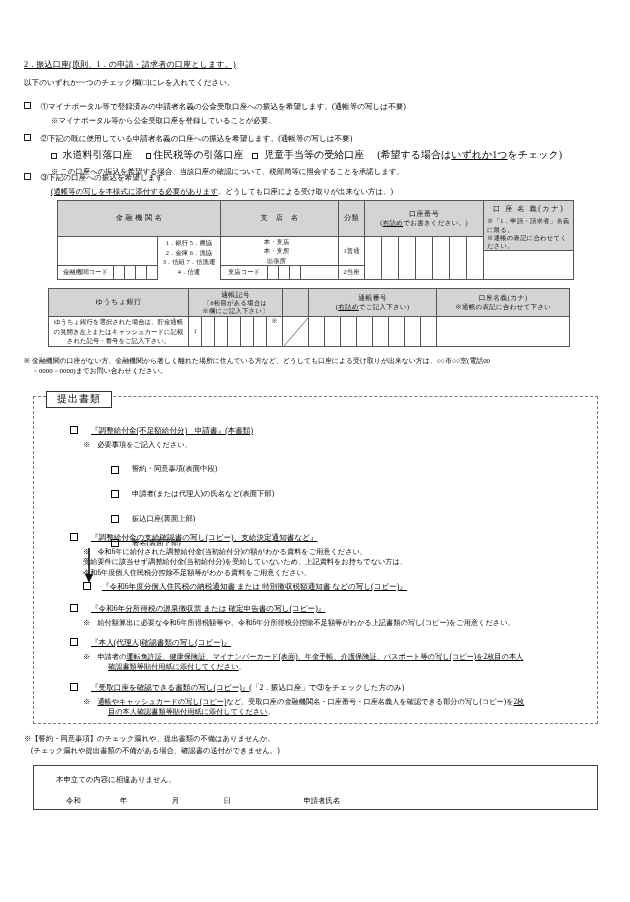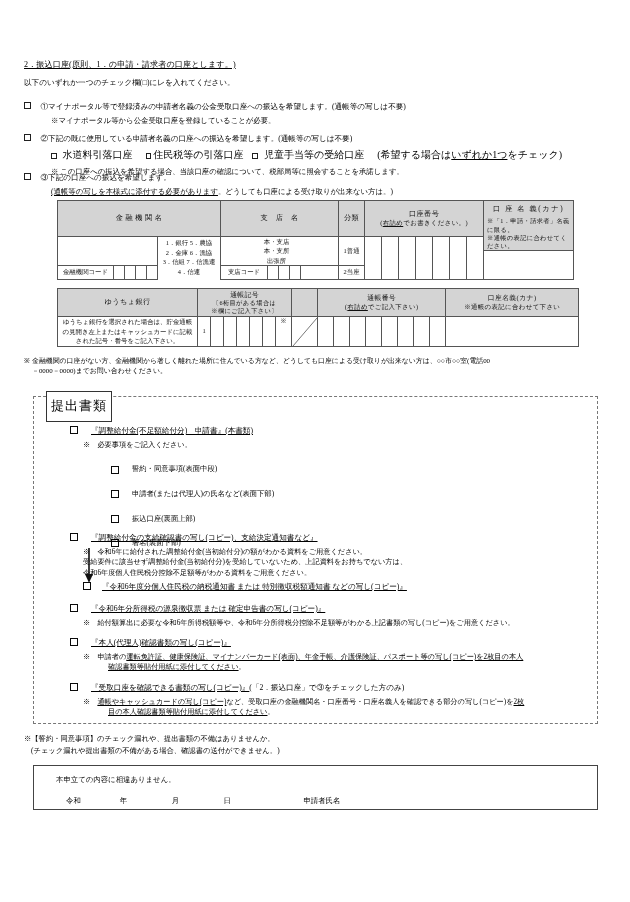--- a/index.html
+++ b/index.html
@@ -146,24 +146,24 @@
     width: 565px;
     height: 328px;
     border: 1px dashed #777;
     box-sizing: border-box;
   }
   .tag {
     position: absolute;
     left: 46px;
     top: 391px;
     width: 66px;
-    height: 31px;
+    height: 17px;
     border: 0.8px solid #333;
     box-sizing: border-box;
-    font-size: 13px;
+    font-size: 10px;
     display: flex;
     align-items: center;
     justify-content: center;
     letter-spacing: 1px;
     background: #fff;
   }
 
   .item {
     position: absolute;
     left: 70px;
@@ -371,21 +371,21 @@
       <td class="no-t dash-l"></td>
       <td class="no-t dash-l"></td>
       <td class="no-t dash-l"></td>
       <td class="no-t dash-l"></td>
       <td class="no-t dash-l"></td>
       <td class="no-t"></td>
     </tr>
   </tbody>
     </table>
 
-  <table class="frm" style="left:57px; top:288px; width:516px;">
+  <table class="frm" style="left:48px; top:288px; width:516px;">
     <colgroup>
       <col style="width:140px">
       <col style="width:13px">
         <col style="width:13px">
         <col style="width:13px">
         <col style="width:13px">
         <col style="width:13px">
         <col style="width:13px">
         <col style="width:16px">
       <col style="width:26px">

